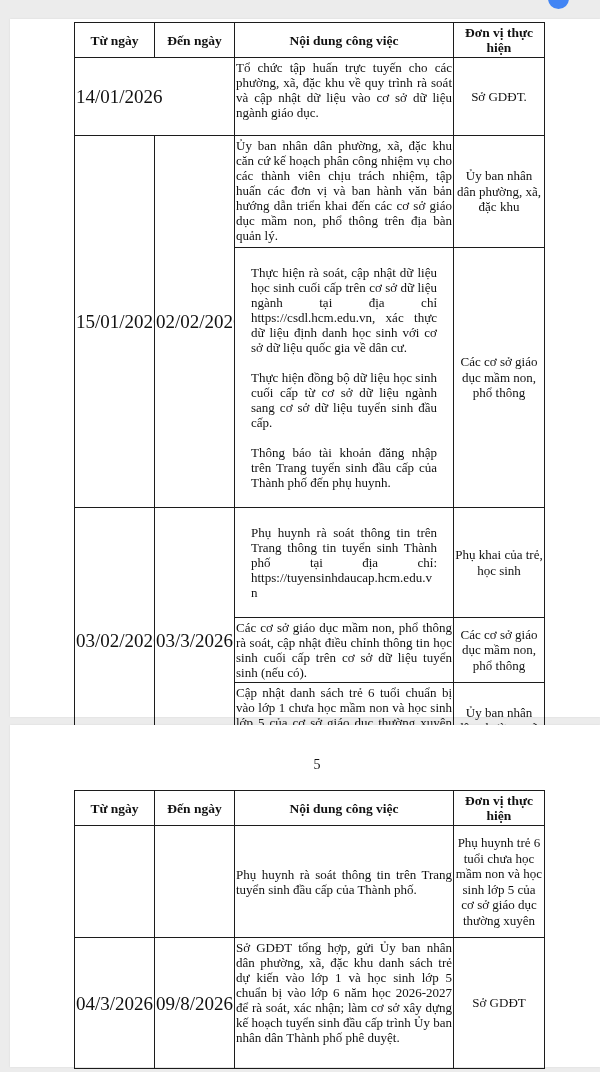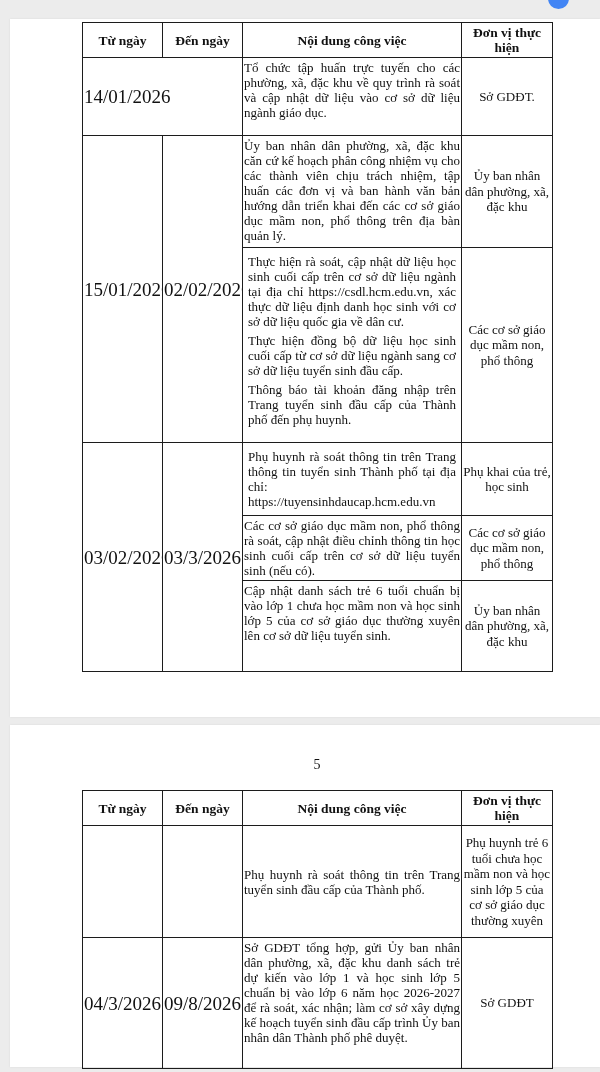--- a/index.html
+++ b/index.html
@@ -15,21 +15,21 @@
     position:absolute;
     left:10px;
     width:590px;
     background:#ffffff;
     box-shadow:0 0 2px rgba(0,0,0,0.08);
   }
   #page1{top:19px;height:698px;}
   #page2{top:725px;height:342px;}
   .doc-table{
     position:absolute;
-    left:72px;
+    left:64px;
     border-collapse:collapse;
     table-layout:fixed;
     width:470px;
     font-size:13px;
     border-radius:25px;
   }
   #table1{top:3px;}
   #table2{top:65px;}
   .doc-table td,.doc-table th{
     border:1px solid #1c1c1c;
@@ -47,21 +47,21 @@
     padding:2px 3px;
   }
   td.date{
     font-size:19px;
   }
   td.task{
     text-align:justify;
     vertical-align:top;
   }
   td.task.vmid{vertical-align:middle;}
-  td.task p{margin:4px;text-align:justify;overflow-wrap:anywhere;}
+  td.task p{margin:15px;text-align:justify;overflow-wrap:anywhere;}
   td.unit{
     text-align:center;
     vertical-align:middle;
     line-height:15.5px;
   }
   .page-number{
     position:absolute;
     top:32px;
     left:72px;
     width:470px;

